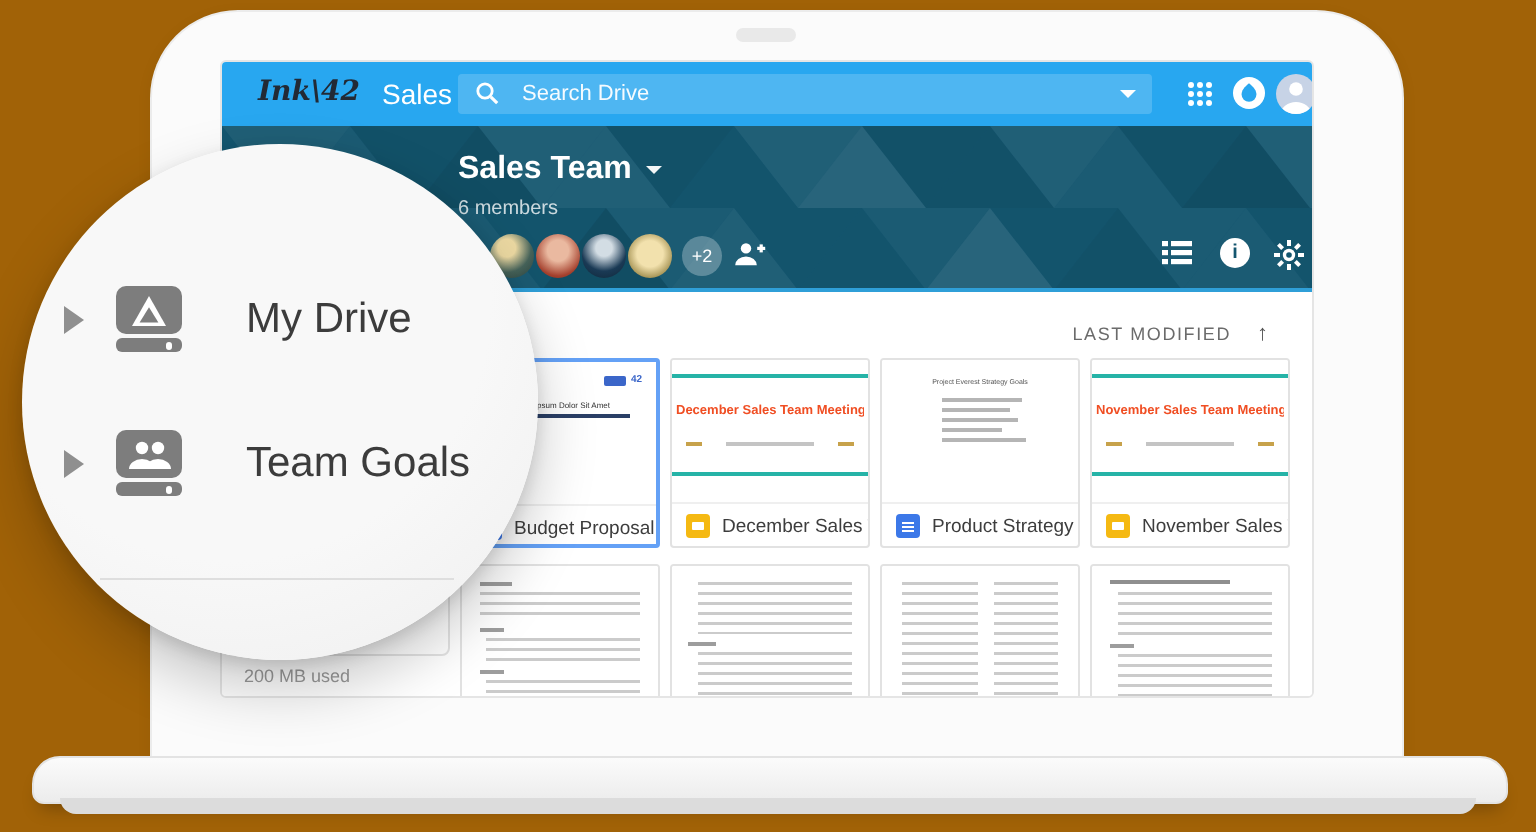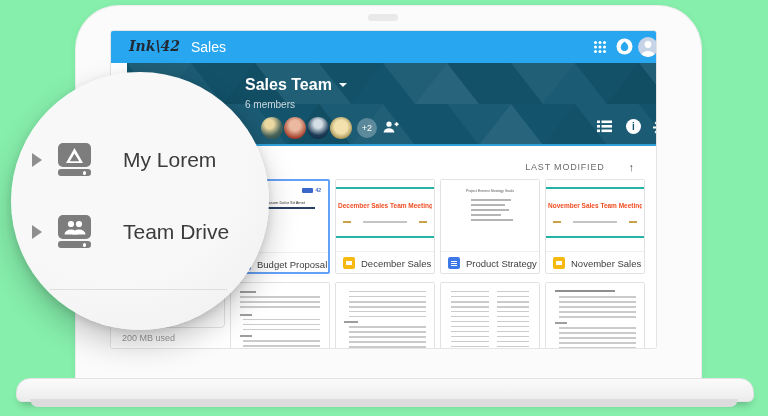--- a/index.html
+++ b/index.html
@@ -1,16 +1,16 @@
 <!DOCTYPE html>
 <html style="--appbar_blue: #28a7f0; --header_blue: #14566f; --header_strip: #2f9fd8; --card_selected: #64a1f6; --slide_teal: #26b3a7; --slide_title: #f04e23; --slide_gold: #c7a24b; --docs_icon: #3c78e8; --slides_icon: #f5b912;"><head>
 <meta charset="utf-8">
 <style>
   html,body{margin:0;padding:0;background:#fff;}
-  .stage{position:relative;width:768px;height:416px;background:#86efac;overflow:hidden;
+  .stage{position:relative;width:768px;height:416px;background:#a16207;overflow:hidden;
          font-family:"Liberation Sans",sans-serif;}
   .abs{position:absolute;}
 
   
   .laptop-shell{left:75px;top:5px;width:625px;height:373px;background:#fbfbfb;
     border:1px solid #ececec;border-bottom:none;border-radius:44px 44px 0 0;
     box-shadow:0 2px 8px rgba(0,0,0,.05);}
   .camera-notch{left:368px;top:14px;width:30px;height:7px;border-radius:4px;background:#e9e9e9;}
   .laptop-base{left:16px;top:378px;width:736px;height:22px;border-radius:14px 14px 6px 6px;
     background:linear-gradient(#fbfbfb,#ececec);border:1px solid #e3e3e3;
@@ -32,21 +32,21 @@
     font-size:11px;color:#fff;font-family:"Liberation Sans",sans-serif;}
   .searchbox input::placeholder{color:rgba(255,255,255,.95);}
   .search-glyph{left:8px;top:3px;}
   .search-caret{right:8px;top:8px;width:0;height:0;border-left:4px solid transparent;
     border-right:4px solid transparent;border-top:4px solid #fff;}
   .grid-icon{left:482px;top:9px;}
   .bell-icon{left:505px;top:7px;}
   .user-avatar{left:527px;top:6px;width:20px;height:20px;border-radius:50%;background:#c7d3e6;overflow:hidden;}
 
   
-  .teamheader{left:16px;top:32px;width:545px;height:81px;background:var(--header_blue);overflow:hidden;}
+  .teamheader{left:0;top:32px;width:545px;height:81px;background:var(--header_blue);overflow:hidden;}
   .header-strip{left:0;top:113px;width:545px;height:2px;background:var(--header_strip);}
   .team-title{left:118px;top:13px;font-size:16px;font-weight:bold;color:#fff;display:flex;align-items:center;gap:7px;}
   .team-caret{width:0;height:0;border-left:4px solid transparent;border-right:4px solid transparent;
     border-top:4px solid rgba(255,255,255,.95);}
   .team-members{left:118px;top:36px;font-size:10px;color:rgba(255,255,255,.78);}
   .avatars{left:134px;top:54px;display:flex;align-items:center;}
   .av{width:22px;height:22px;border-radius:50%;margin-right:1px;}
   .av1{background:radial-gradient(circle at 38% 32%,#ecd9a2 22%,#46635a 60%,#2c443e 100%);}
   .av2{background:radial-gradient(circle at 50% 38%,#eab9a0 30%,#a5402d 72%,#7c2e21 100%);}
   .av3{background:radial-gradient(circle at 50% 32%,#d3dde4 22%,#1a3a55 62%,#102638 100%);}
@@ -55,21 +55,21 @@
     color:#fff;font-size:9px;display:flex;align-items:center;justify-content:center;}
   .add-member{left:254px;top:57px;}
   .hdr-ic{top:57px;}
   .list-toggle{left:470px;}
   .info-btn{left:499px;top:56px;width:15px;height:15px;border-radius:50%;background:#fff;
     color:var(--header_blue);font-size:10px;font-weight:bold;display:flex;align-items:center;justify-content:center;}
   .gear-btn{left:526px;}
 
   
   .content{left:0;top:115px;width:545px;height:202px;background:#fff;}
-  .sortrow{position:absolute;top:15px;right:22px;display:flex;align-items:center;gap:24px;margin-left:44px;}
+  .sortrow{position:absolute;top:15px;right:22px;display:flex;align-items:center;gap:13px;margin-left:44px;}
   .sortlabel{font-size:9px;letter-spacing:.8px;color:#6b6b6b;}
   .sortarrow{font-size:11px;color:#555;}
   .storage-box{left:2px;top:142px;width:110px;height:38px;border:1px solid #e3e3e3;border-radius:4px;}
   .storage-text{left:11px;top:187px;font-size:9px;color:#9a9a9a;}
 
   .card{position:absolute;width:100px;height:95px;background:#fff;border:1px solid #e2e2e2;
     border-radius:2px;overflow:hidden;box-sizing:border-box;}
   .card.selected{border:2px solid var(--card_selected);}
   .thumb{position:relative;width:100%;height:71px;border-bottom:1px solid #efefef;background:#fff;overflow:hidden;}
   .cfoot{display:flex;align-items:center;gap:6px;padding:5px 0 0 7px;}
@@ -118,20 +118,28 @@
 <div class="stage">
 
   <div class="abs laptop-shell"></div>
   <div class="abs camera-notch"></div>
 
   <div class="abs screen">
 
     <div class="abs appbar">
       <div class="abs logo">Ink\42</div>
       <div class="abs product">Sales</div>
+      <div class="abs searchbox">
+        <svg class="abs search-glyph" width="13" height="13" viewBox="0 0 13 13">
+          <circle cx="5.5" cy="5.5" r="3.6" fill="none" stroke="#fff" stroke-width="1.4"></circle>
+          <line x1="8.4" y1="8.4" x2="11.6" y2="11.6" stroke="#fff" stroke-width="1.6"></line>
+        </svg>
+        <input placeholder="Search Drive" style="">
+        <div class="abs search-caret"></div>
+      </div>
       <svg class="abs grid-icon" width="14" height="14" viewBox="0 0 14 14">
         <g fill="#fff">
           <circle cx="2.5" cy="2.5" r="1.5"></circle>
             <circle cx="7" cy="2.5" r="1.5"></circle>
             <circle cx="11.5" cy="2.5" r="1.5"></circle>
           <circle cx="2.5" cy="7" r="1.5"></circle>
             <circle cx="7" cy="7" r="1.5"></circle>
             <circle cx="11.5" cy="7" r="1.5"></circle>
           <circle cx="2.5" cy="11.5" r="1.5"></circle>
             <circle cx="7" cy="11.5" r="1.5"></circle>
@@ -355,32 +363,32 @@
     <div class="abs mag-arrow" style="left:21px;top:81px;"></div>
     <div class="abs drive-ic" style="left:47px;top:71px;">
       <div class="drive-top">
         <svg width="17" height="15" viewBox="0 0 17 15" style="position:absolute;left:8px;top:4.5px;">
           <path d="M8.5 0 L17 15 L0 15 Z" fill="#fff"></path>
           <path d="M8.5 5.6 L13.2 13.3 L3.8 13.3 Z" fill="#7d7d7d"></path>
         </svg>
       </div>
       <div class="drive-base"></div>
     </div>
-    <div class="abs mag-label" style="left:112px;top:76px;">My Lorem</div>
+    <div class="abs mag-label" style="left:112px;top:76px;">My Drive</div>
 
     <div class="abs mag-arrow" style="left:21px;top:153px;"></div>
     <div class="abs drive-ic" style="left:47px;top:143px;">
       <div class="drive-top">
         <svg width="22" height="15" viewBox="0 0 22 15" style="position:absolute;left:5.5px;top:4.5px;">
           <circle cx="7" cy="4" r="3.1" fill="#fff"></circle>
           <circle cx="15" cy="4" r="3.1" fill="#fff"></circle>
           <path d="M0.5 14.5 a6.5 5 0 0 1 13 0 Z" fill="#fff"></path>
           <path d="M8.5 14.5 a6.5 5 0 0 1 13 0 Z" fill="#fff"></path>
         </svg>
       </div>
       <div class="drive-base"></div>
     </div>
-    <div class="abs mag-label" style="left:112px;top:148px;">Team Drive</div>
+    <div class="abs mag-label" style="left:112px;top:148px;">Team Goals</div>
 
     <div class="abs mag-divider"></div>
   </div>
 
 </div>
 
 </body></html>

